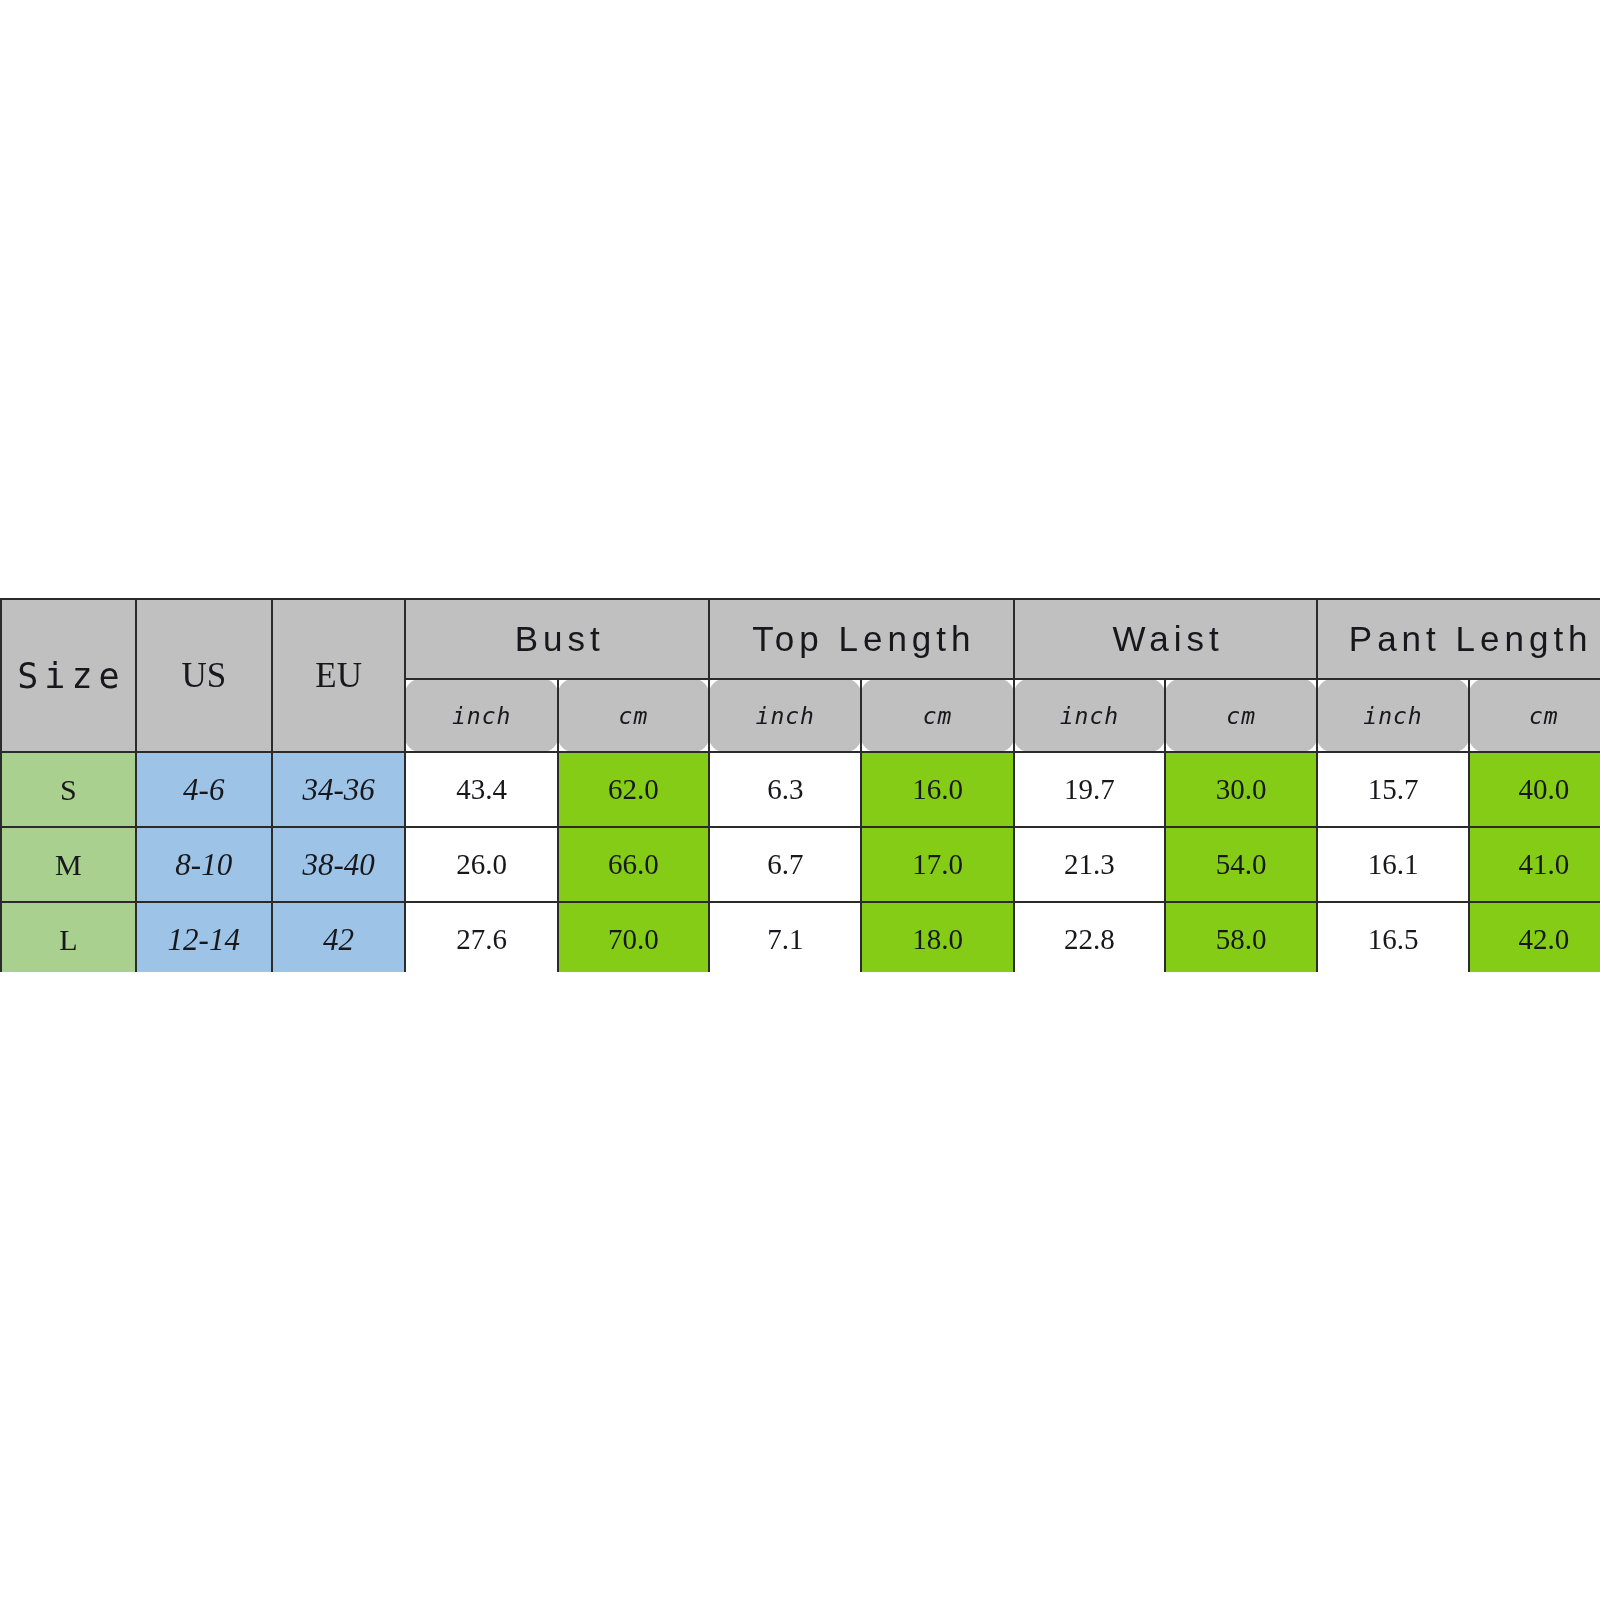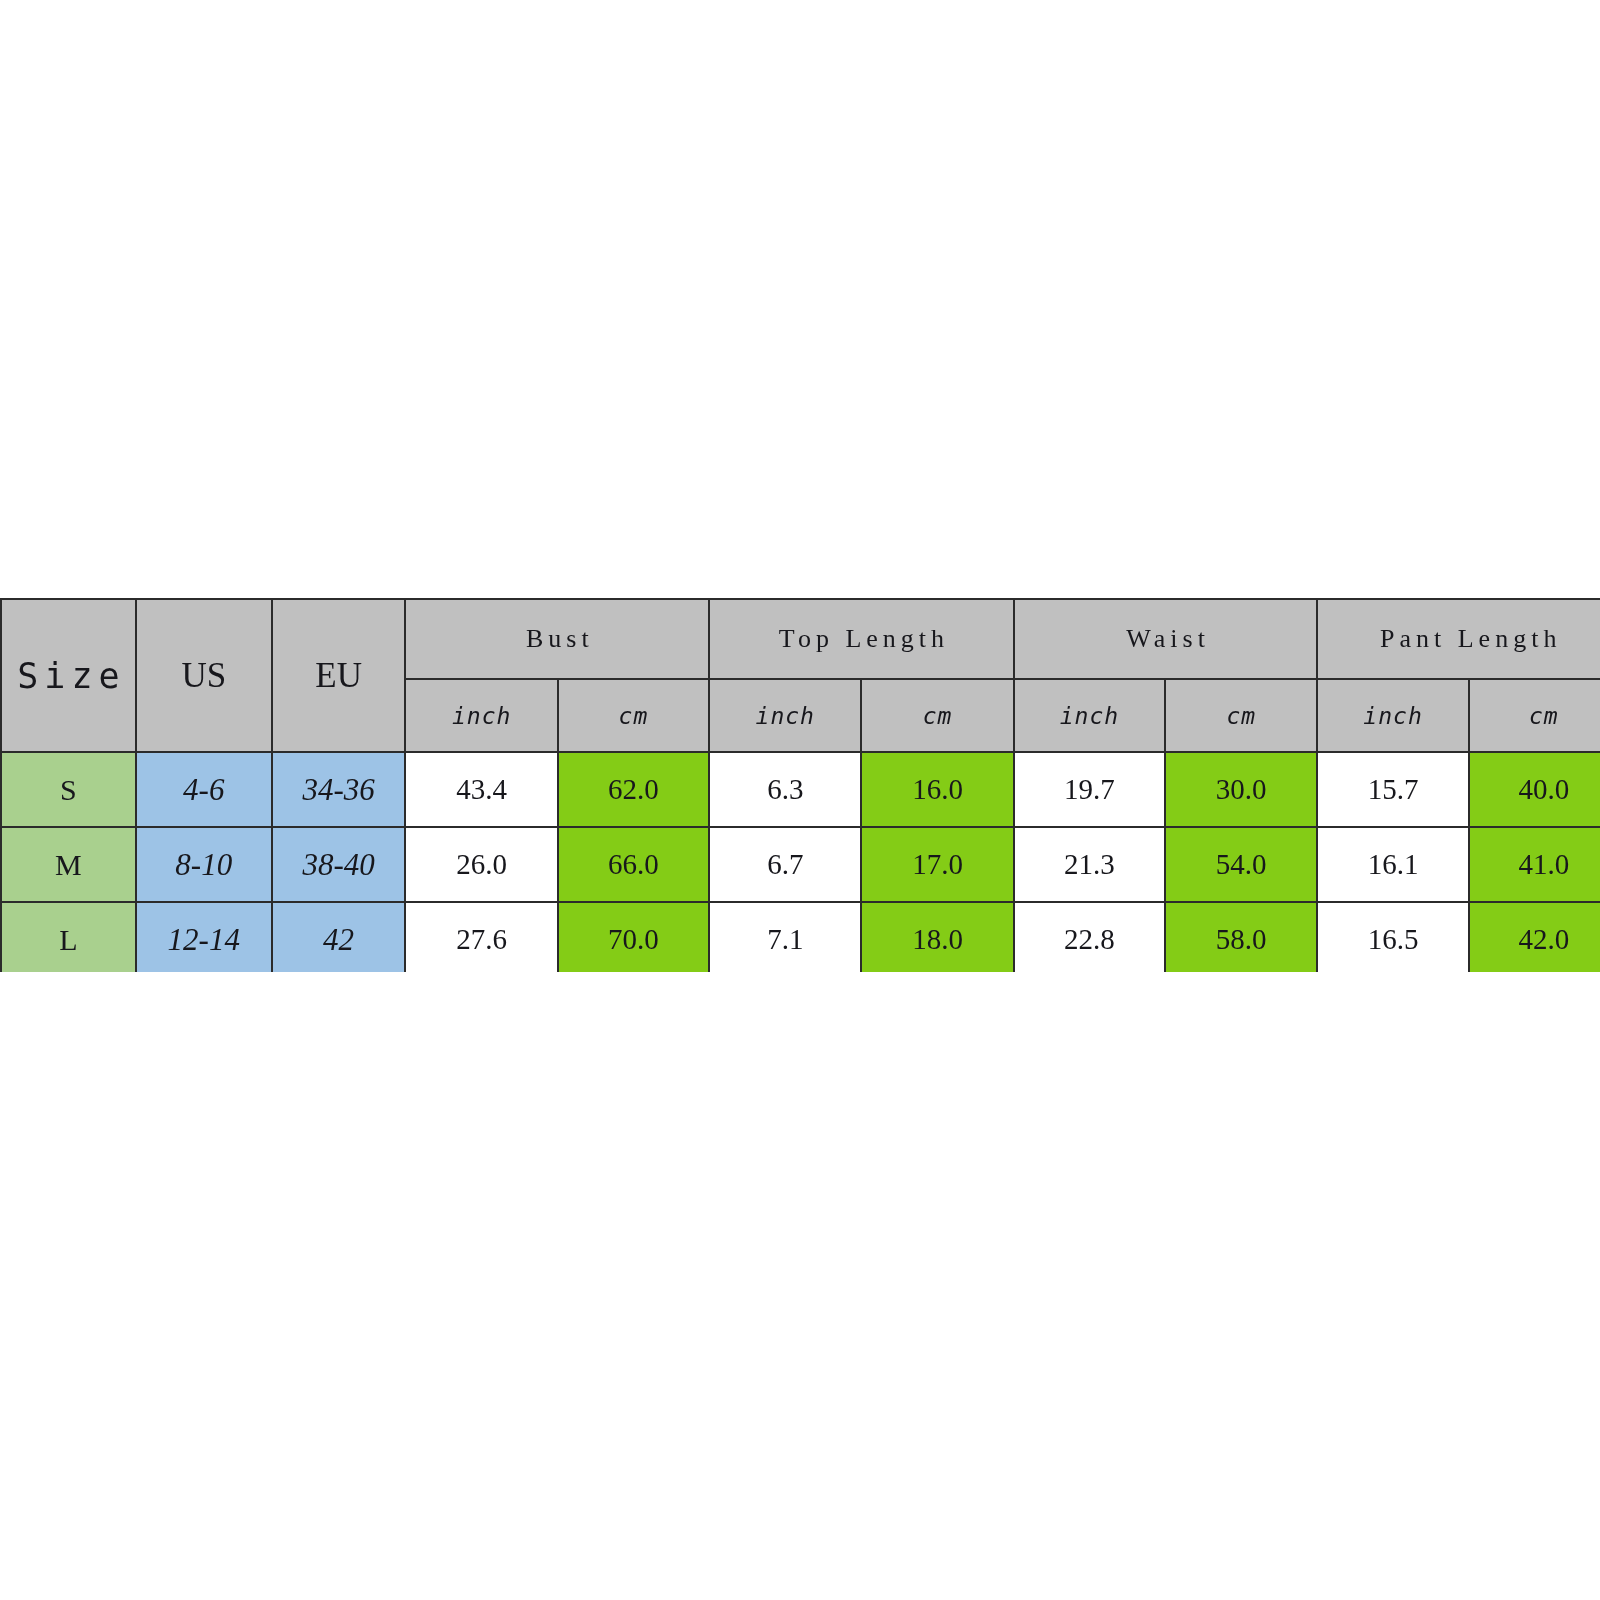--- a/index.html
+++ b/index.html
@@ -57,33 +57,34 @@
   .hdr-region {
     height: 149px;
     font-family: "Liberation Serif", "DejaVu Serif", serif;
     font-size: 35px;
     margin-left: 40px;
   }
 
   
   .hdr-group {
     height: 78px;
-    font-family: Liberation Serif, serif;
-    font-size: 26px;
+    font-family: Liberation Sans, sans-serif;
+    font-size: 35px;
     letter-spacing: 5px;
     text-indent: 5px;
   }
 
   
   .hdr-unit {
     height: 71px;
     font-family: "DejaVu Sans Mono", "Liberation Mono", monospace;
     font-style: italic;
     font-size: 23px;
     letter-spacing: 1px;
+    border-radius: 15px;
   }
 
   
   tbody tr { height: 75px; }
 
   .cell-size {
     background: #a9d08e;
     font-size: 30px;
     font-family: "Liberation Serif", "DejaVu Serif", serif;
   }

